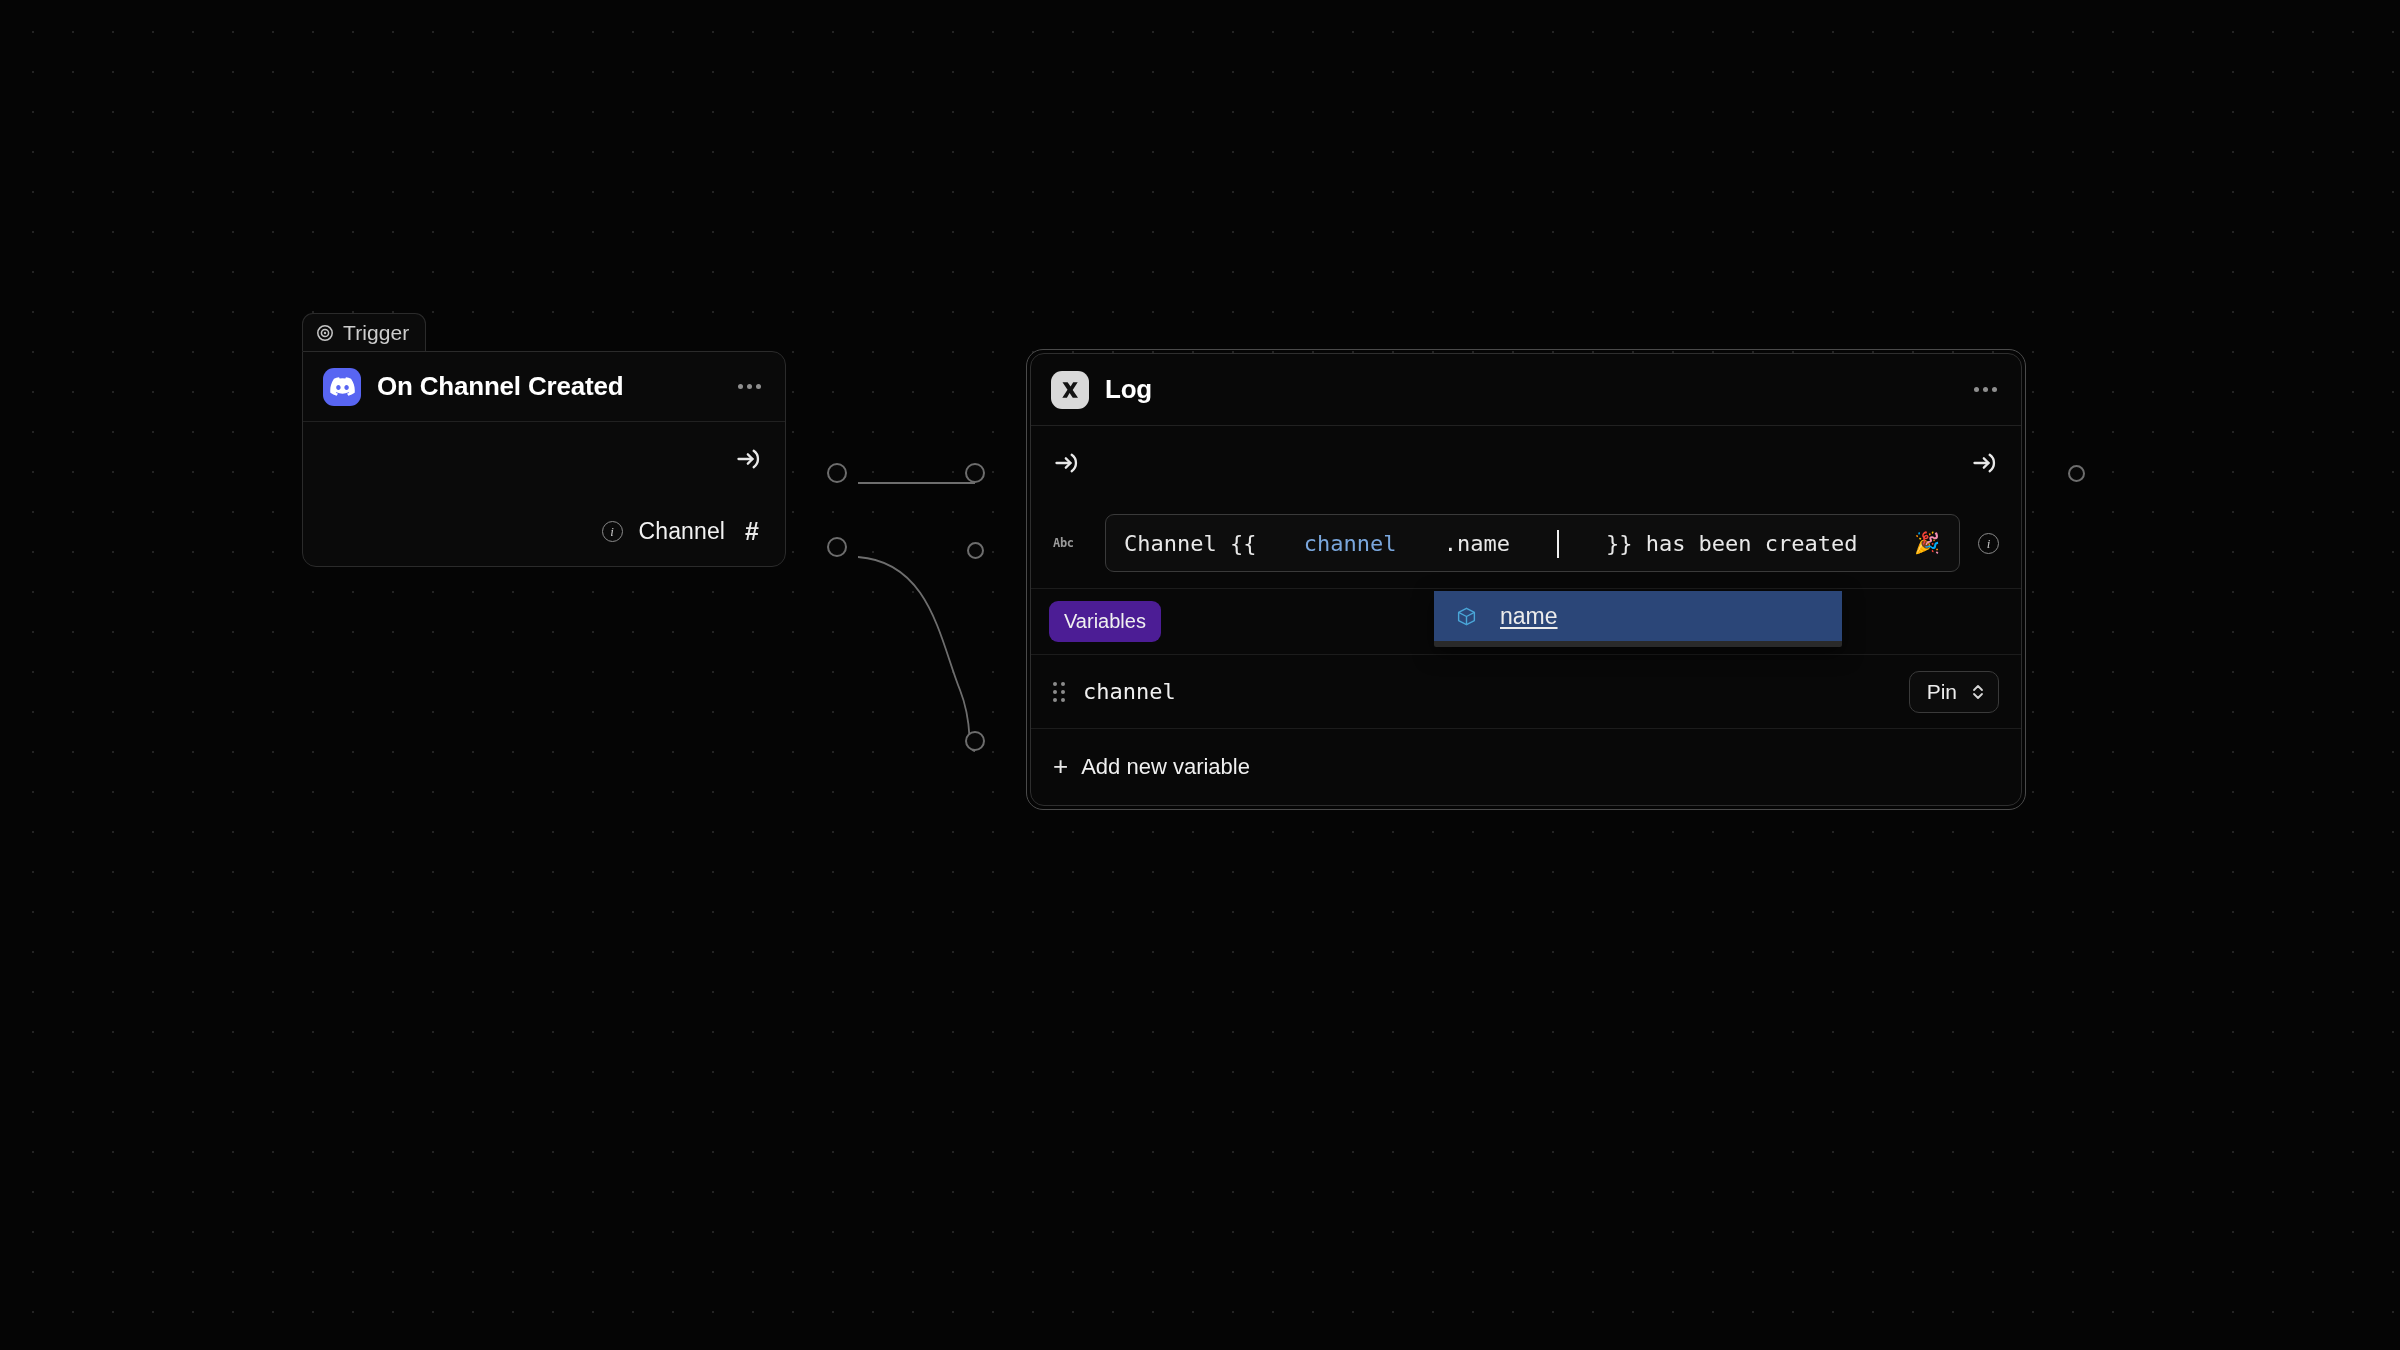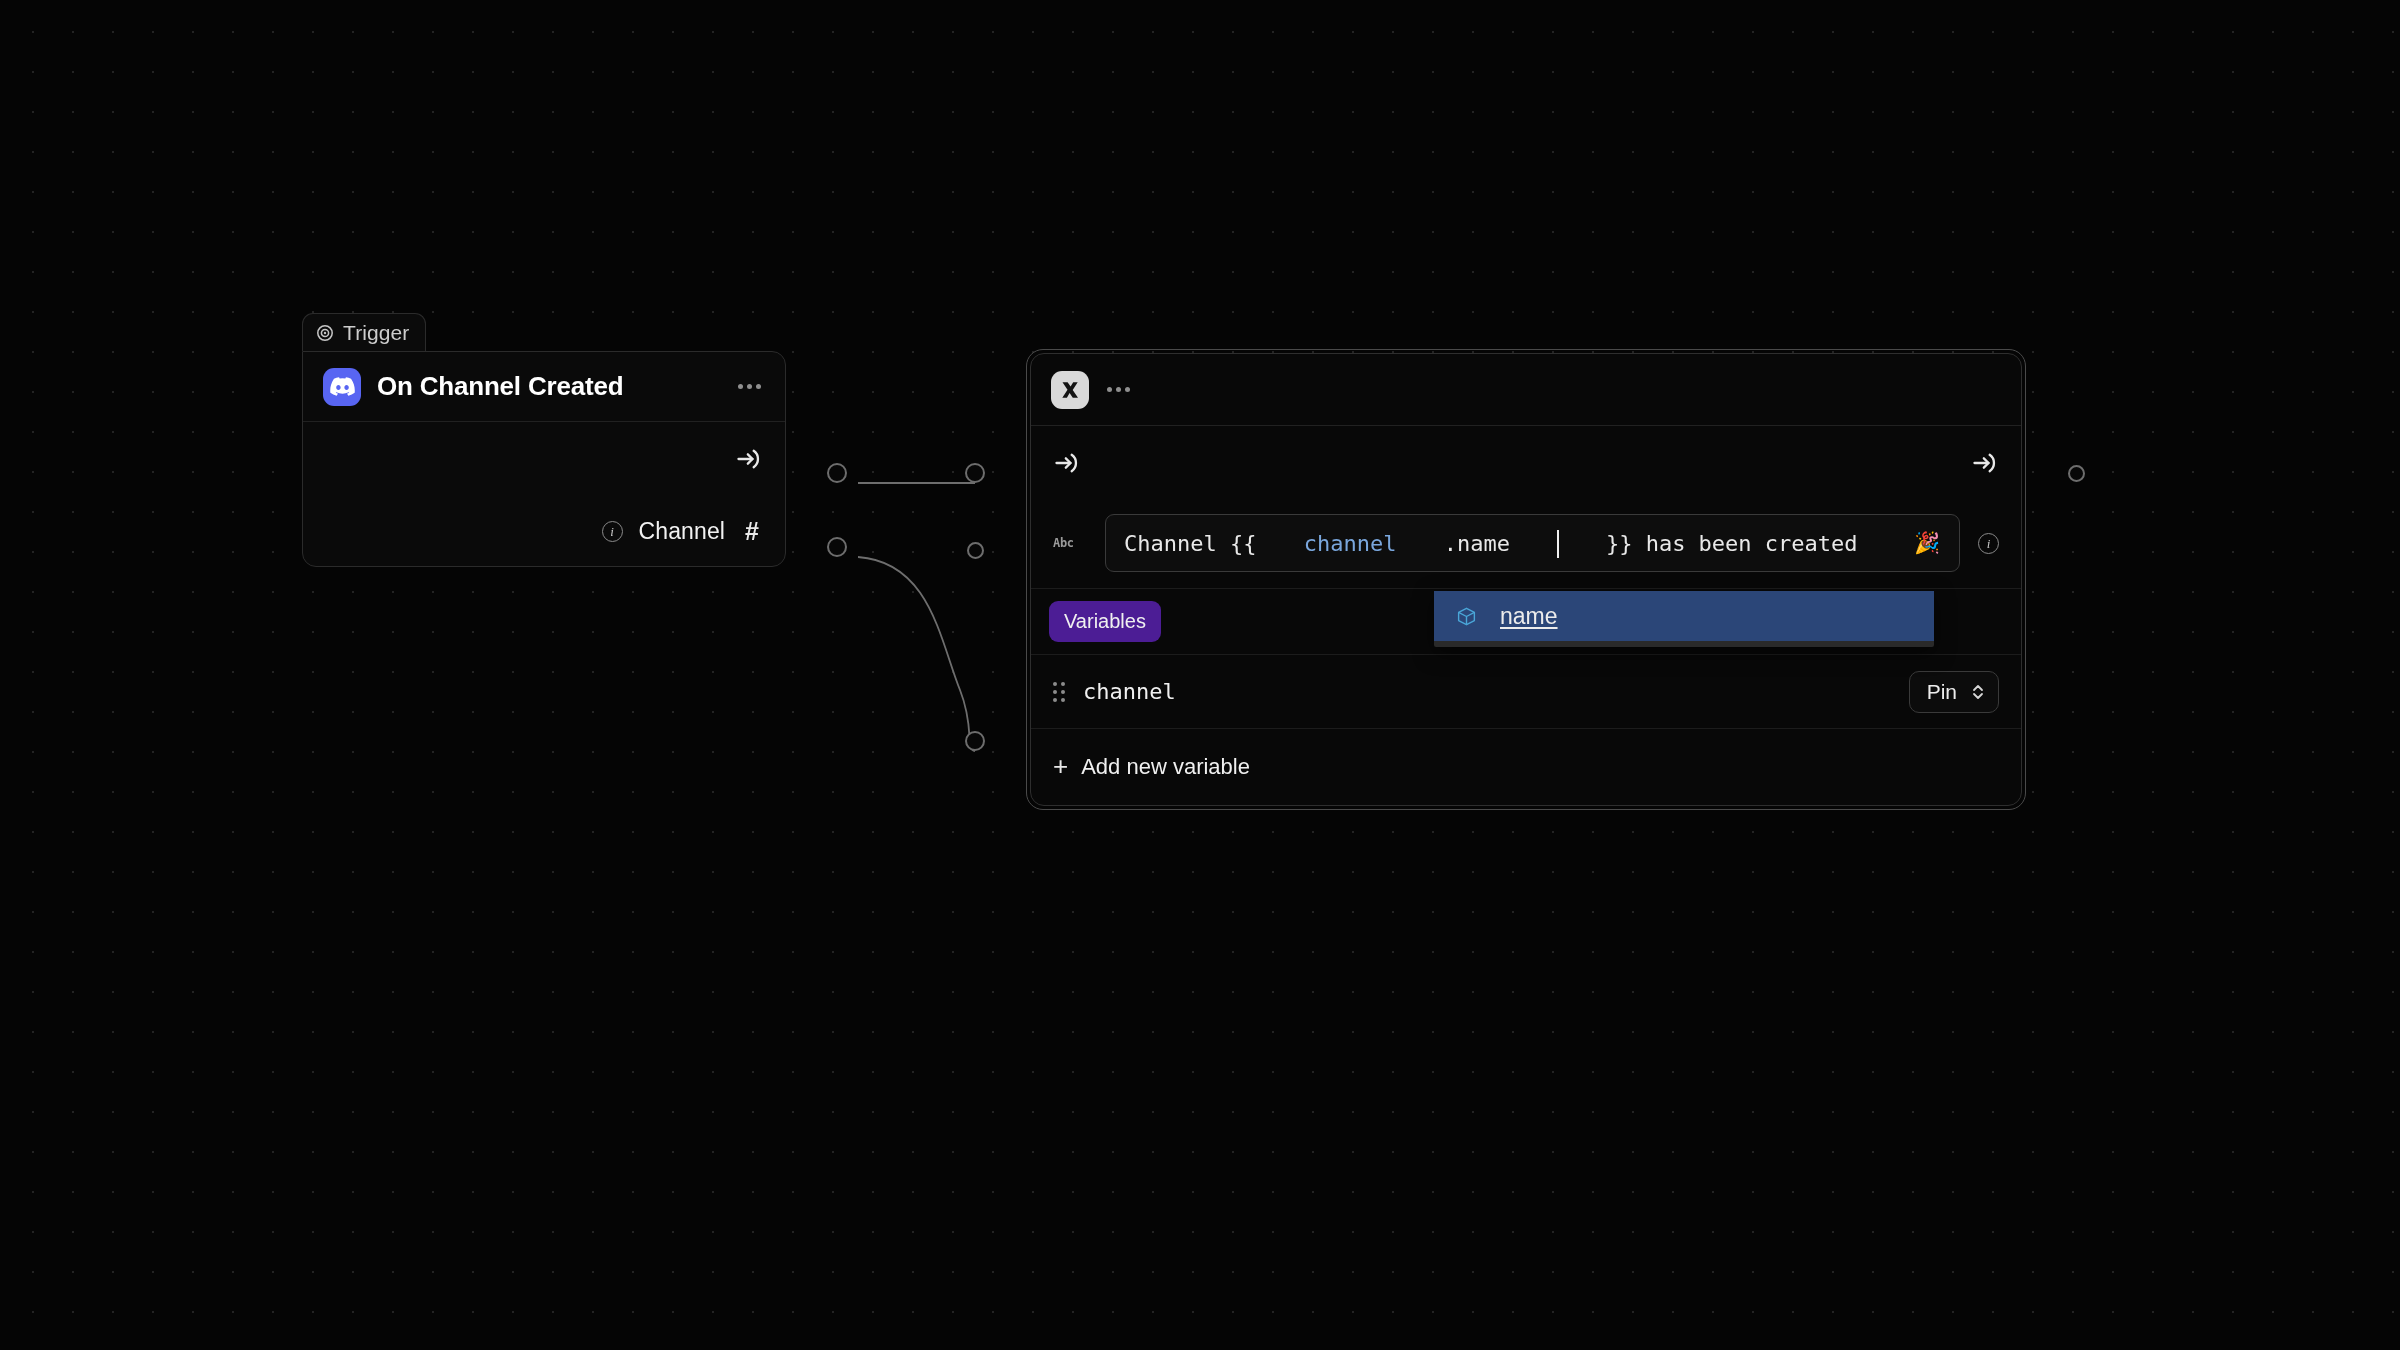--- a/index.html
+++ b/index.html
@@ -308,21 +308,21 @@
     color: #e8e8e8;
     font-weight: 300;
     margin-top: -2px;
   }
 
   
   #autocomplete {
     position: absolute;
     left: 1434px;
     top: 591px;
-    width: 500px;
+    width: 408px;
     background: #2a2a2a;
     border-radius: 2px;
     box-shadow: 0 6px 20px rgba(0,0,0,.55);
     z-index: 40;
     font-family: "Liberation Sans", sans-serif;
     padding-bottom: 6px;
   }
   .ac-item {
     display: flex;
     align-items: center;
@@ -407,20 +407,21 @@
 
   <div id="log-node-outer">
     <div id="log-node" class="node">
 
       <div class="node-header">
         <span class="app-icon log">
           <svg width="24" height="24" viewBox="0 0 24 24">
             <path d="M4.5 4.2h5.1l3.0 4.4 2.6-4.4h4.5l-5.0 7.7 5.3 7.9h-5.2l-3.2-4.8-2.7 4.8H4.3l5.2-8.0z" fill="#141414"></path>
           </svg>
         </span>
+        <span class="node-title">Log</span>
         <span class="dots-btn">
           <i></i>
             <i></i>
             <i></i>
         </span>
       </div>
 
       <div class="row" style="justify-content:space-between;">
         <span class="flow-out-icon">
           <svg width="28" height="28" viewBox="0 0 24 24" fill="none" stroke="#e8e8e8" stroke-width="2" stroke-linecap="round" stroke-linejoin="round">

